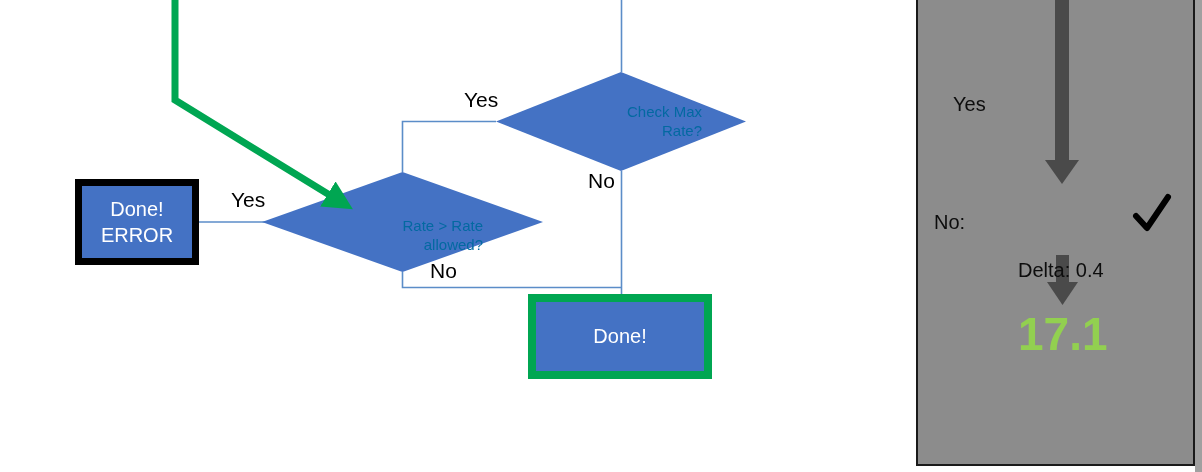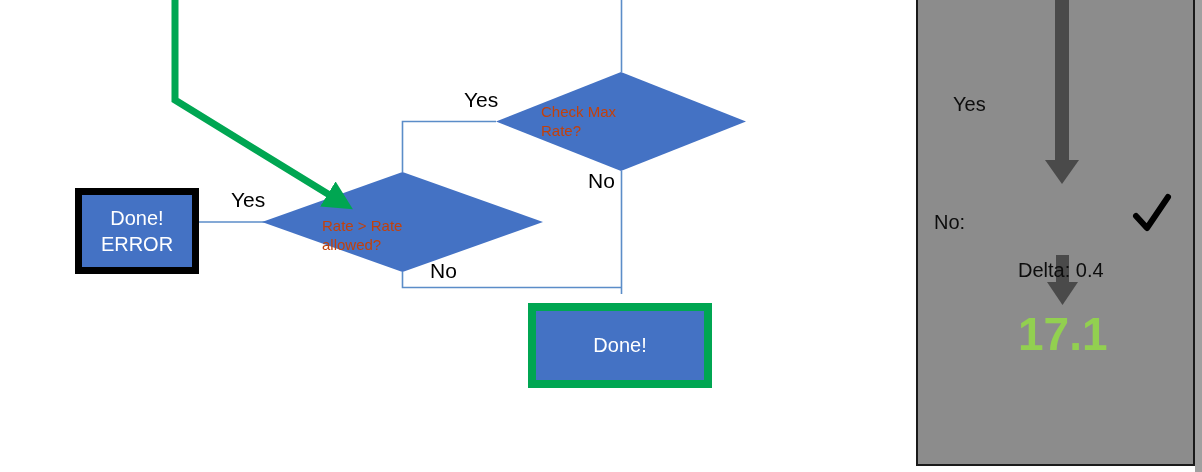--- a/index.html
+++ b/index.html
@@ -26,41 +26,40 @@
     height: 472px;
     background: #ffffff;
   }
   #flow-svg {
     position: absolute;
     left: 0; top: 0;
   }
 
   .node-text {
     position: absolute;
-    color: #c2410c;
-    text-align: left;
+    color: #0369a1;
+    text-align: right;
     line-height: 1.28;
     white-space: pre-line;
     pointer-events: none;
   }
 
   
   .diamond-label {
     font-size: 15px;
   }
 
   
   .box-terminator {
     position: absolute;
     background: #4472C4;
     display: flex;
     align-items: center;
     justify-content: center;
     box-sizing: border-box;
-    margin-top: 9px;
   }
   #done-error-box {
     left: 75px;
     top: 179px;
     width: 124px;
     height: 86px;
     border: 7px solid #000000;
   }
   #done-error-box .label {
     color: #ffffff;

